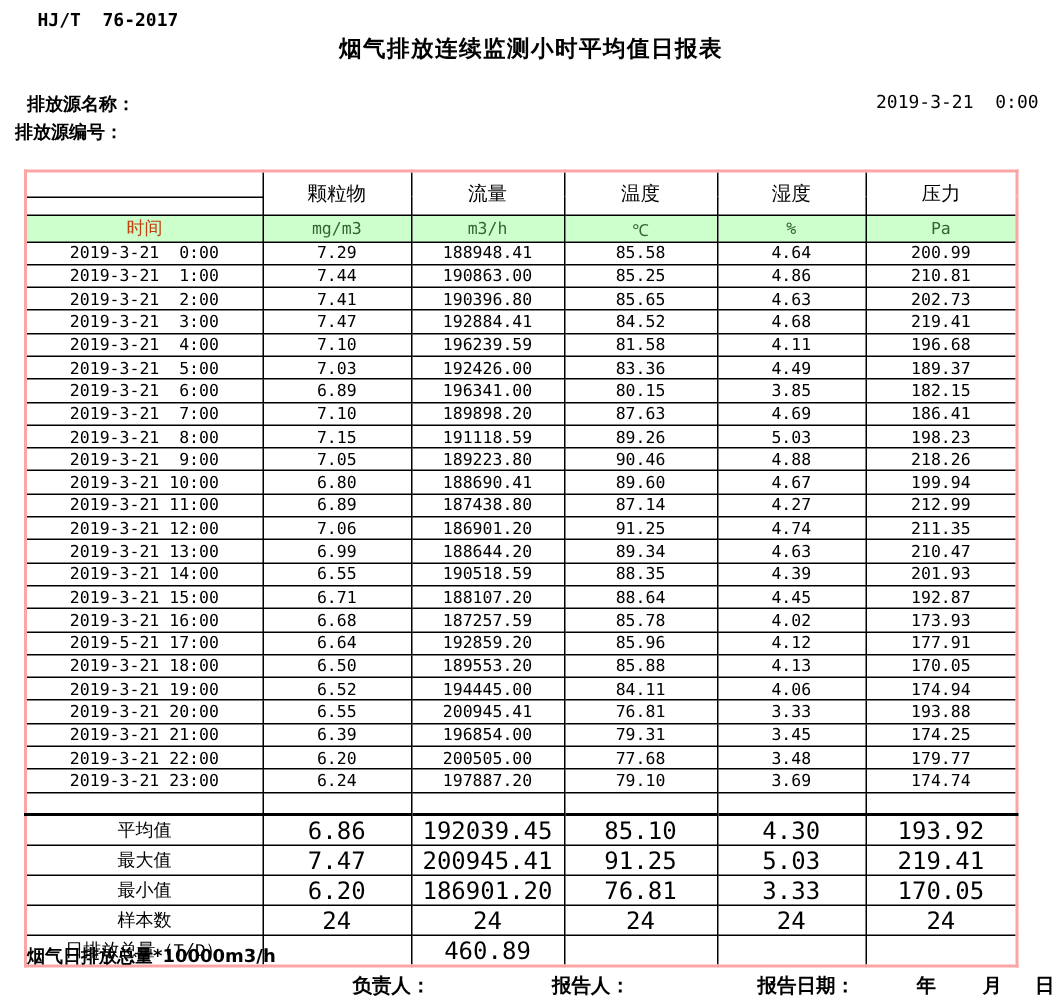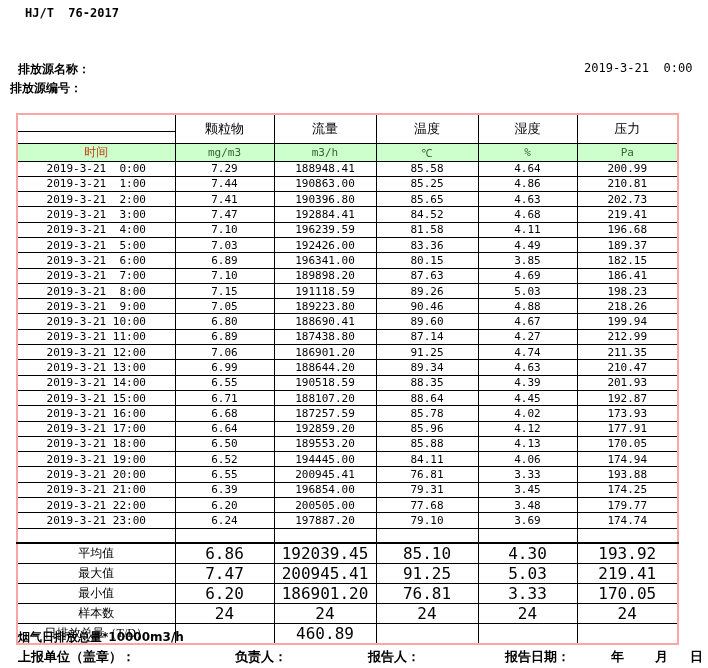--- a/index.html
+++ b/index.html
@@ -20,39 +20,40 @@
   .hrow1 td { height:17px; }
   .hrow2 td { height:12px; }
   .hdr { font-size:13px; }
   .units-row td { height:16px; background:#ccffcc; }
   .units-row .unit { color:#336633; font-family:"DejaVu Sans Mono", monospace; font-size:11px; }
   .units-row .time-hdr { color:#c2410c; font-size:12px; }
   .data-row { height:15.3px; }
   .data-row td { font-family:"DejaVu Sans Mono", monospace; font-size:11px; }
   .spacer-row td { height:15px; }
   tbody.summary td { height:15px; font-family:"DejaVu Sans Mono", monospace; font-size:16px; }
-  tbody.summary td.label-cell { font-family:Liberation Serif, serif; font-size:12px; }
+  tbody.summary td.label-cell { font-family:Liberation Mono, monospace; font-size:12px; }
   tbody.summary tr:first-child td { border-top:2px solid #000; }
 
   .foot-note { position:absolute; left:18px; top:629px; font-size:12px; font-weight:bold; }
   .sig { position:absolute; top:648px; font-size:13px; font-weight:bold; }
   .sig.unit { left:18px; }
   .sig.resp { left:235px; }
   .sig.reporter { left:368px; }
   .sig.rdate { left:505px; }
   .sig.year { left:611px; }
   .sig.month { left:655px; }
   .sig.day { left:690px; }
 </style>
 </head>
 <body>
 
 <div class="page">
 
   <div class="doc-code">HJ/T  76-2017</div>
+  <div class="title">烟气排放连续监测小时平均值日报表</div>
 
   <div class="src-name">排放源名称：</div>
   <div class="datetime">2019-3-21  0:00</div>
   <div class="src-id">排放源编号：</div>
 
   <div class="tbl-wrap">
     <table>
       <colgroup>
         <col style="width:158px">
           <col style="width:99px">
@@ -213,21 +214,21 @@
           </tr>
           <tr class="data-row">
             <td>2019-3-21 16:00</td>
             <td>6.68</td>
             <td>187257.59</td>
             <td>85.78</td>
             <td>4.02</td>
             <td>173.93</td>
           </tr>
           <tr class="data-row">
-            <td>2019-3-21 17:00</td>
+            <td>2019-5-21 17:00</td>
             <td>6.64</td>
             <td>192859.20</td>
             <td>85.96</td>
             <td>4.12</td>
             <td>177.91</td>
           </tr>
           <tr class="data-row">
             <td>2019-3-21 18:00</td>
             <td>6.50</td>
             <td>189553.20</td>
@@ -325,21 +326,20 @@
             <td>460.89</td>
             <td></td>
             <td></td>
             <td></td>
           </tr>
         </tbody>
     </table>
   </div>
 
   <div class="foot-note">烟气日排放总量*10000m3/h</div>
-  <div class="sig unit">上报单位（盖章）：</div>
   <div class="sig resp">负责人：</div>
   <div class="sig reporter">报告人：</div>
   <div class="sig rdate">报告日期：</div>
   <div class="sig year">年</div>
   <div class="sig month">月</div>
   <div class="sig day">日</div>
 
 </div>
 
 </body></html>

